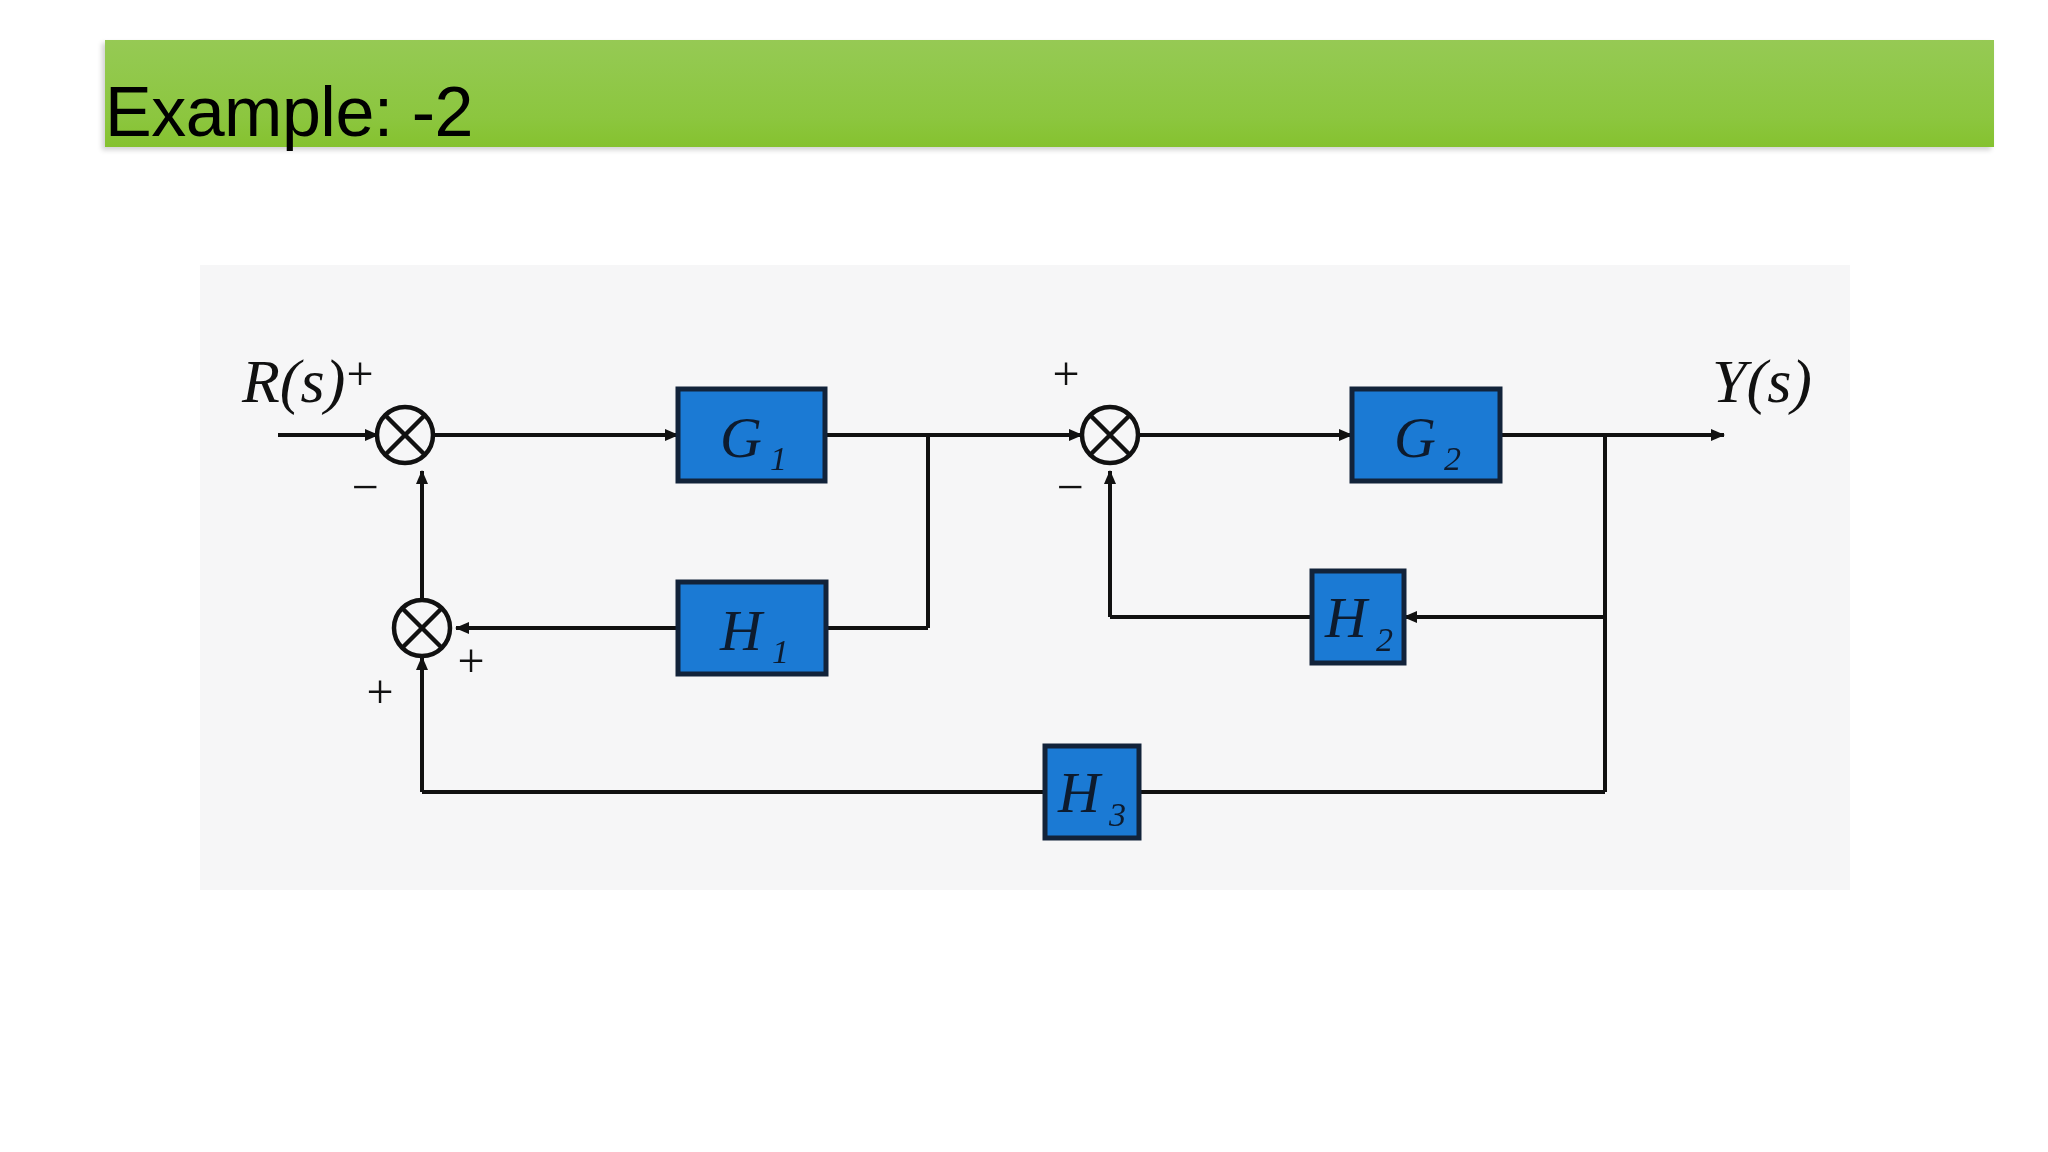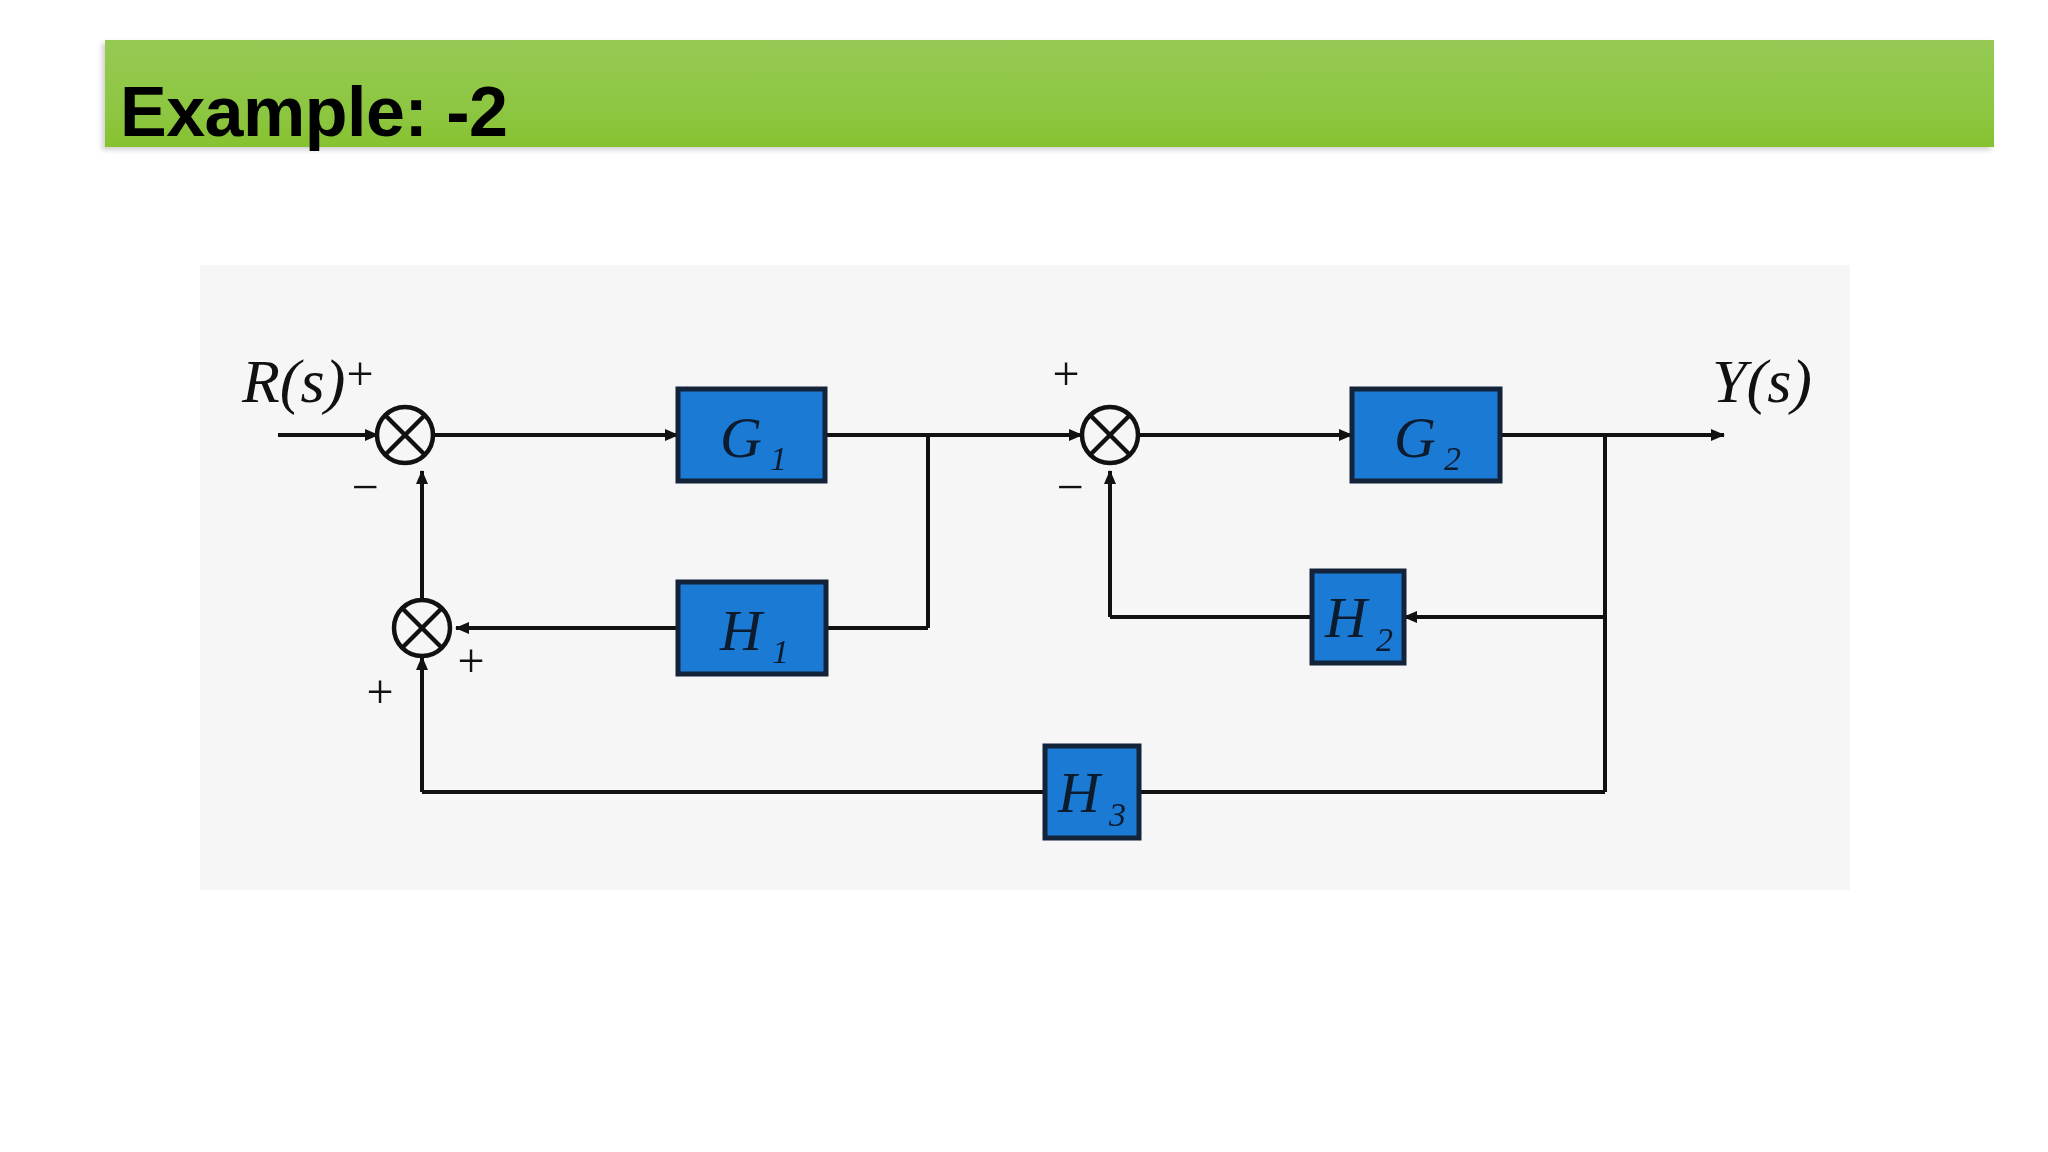--- a/index.html
+++ b/index.html
@@ -23,24 +23,23 @@
     top: 40px;
     width: 1889px;
     height: 107px;
     background: linear-gradient(to bottom, #96c954 0%, #93c94f 18%, #8cc63f 72%, #85c22f 100%);
     box-shadow: -3px 3px 5px rgba(0,0,0,0.18);
     display: flex;
     align-items: center;
     box-sizing: border-box;
   }
   #title-text {
-    padding-left: 15px;
     font-family: "Liberation Sans", sans-serif;
     font-size: 70px;
-    font-weight: bold;
+    font-weight: normal;
     color: #000000;
     letter-spacing: -0.5px;
     line-height: 1;
     white-space: nowrap;
     margin-top: 36px;
   }
 
   
   #diagram-panel {
     position: absolute;

